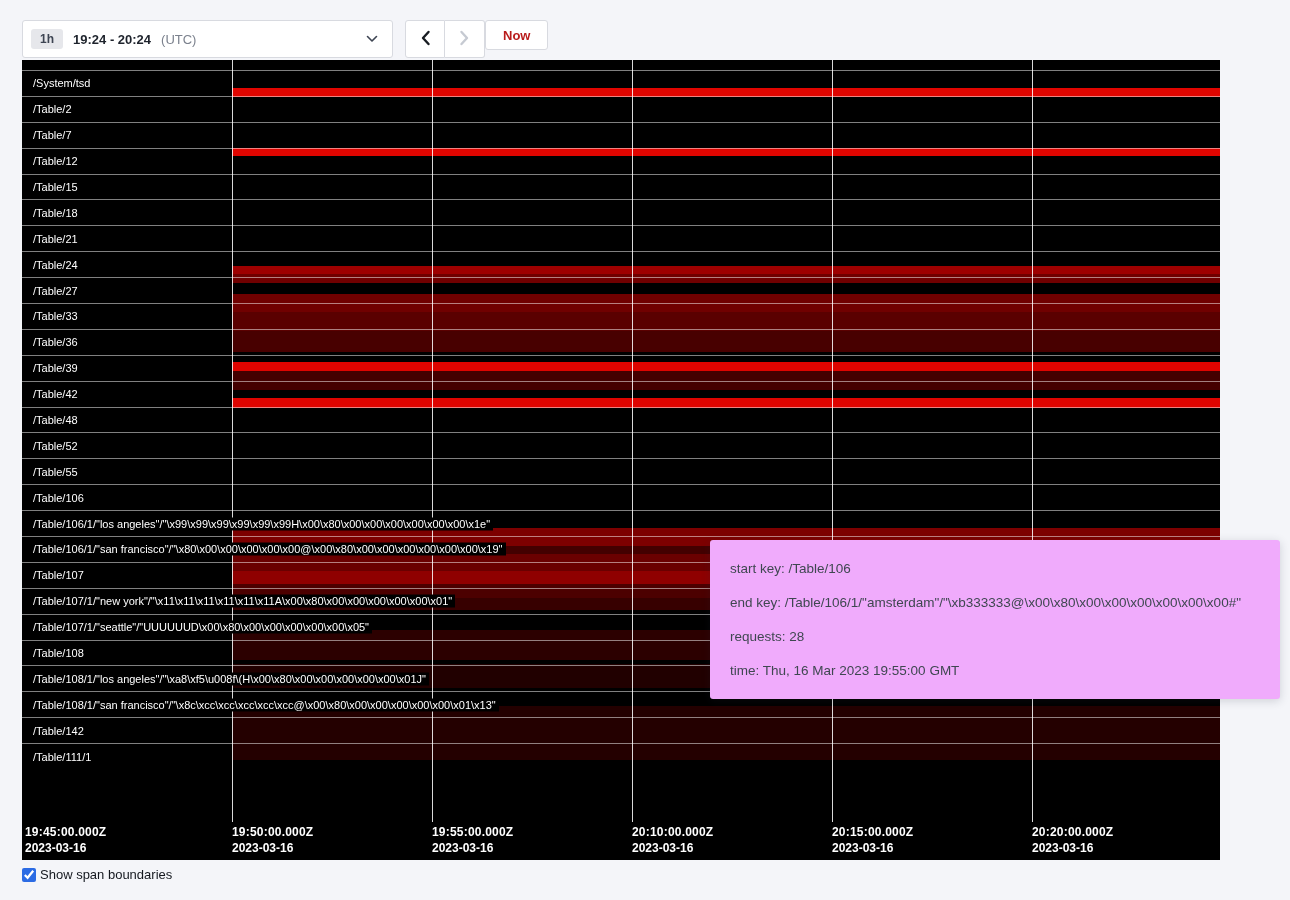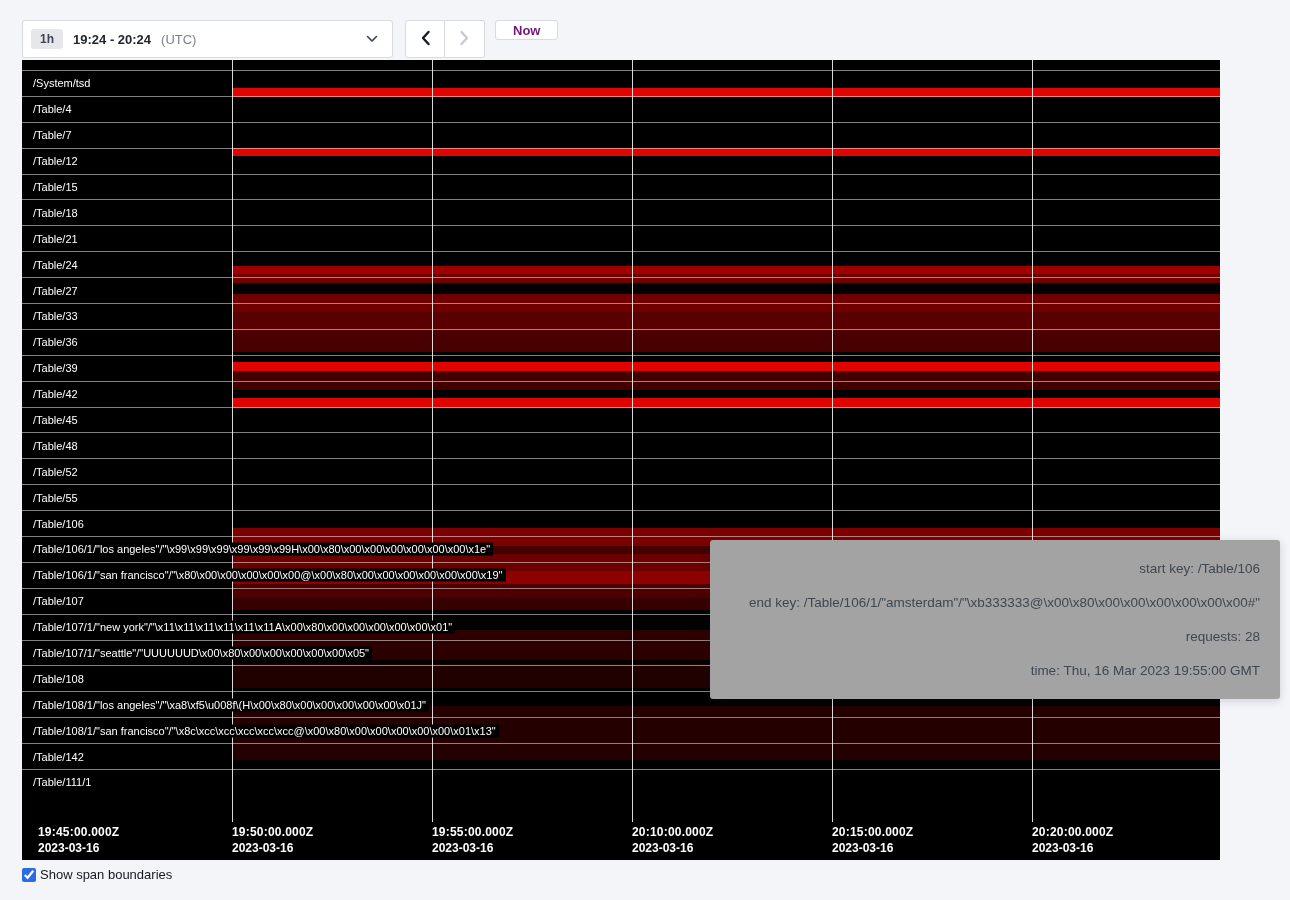--- a/index.html
+++ b/index.html
@@ -26,24 +26,24 @@
   .tz-text { font-size: 13px; color: #7b818d; }
   .sel-chevron { margin-left: auto; display: flex; align-items: center; }
   .btn-group { display: flex; margin-left: 12px; }
   .nav-btn {
     width: 40px; height: 38px; background: #fff; border: 1px solid #d8dae0;
     display: flex; align-items: center; justify-content: center; cursor: pointer;
   }
   .nav-btn.prev { border-radius: 3px 0 0 3px; }
   .nav-btn.next { border-radius: 0 3px 3px 0; border-left: none; }
   .now-btn {
-    margin-left: 10px; height: 20px; padding: 0 17px;
+    height: 30px; padding: 0 17px;
     background: #fff; border: 1px solid #d8dae0; border-radius: 3px;
     font-family: "Liberation Sans", sans-serif;
-    font-size: 13px; font-weight: bold; color: #701a75; cursor: pointer;
+    font-size: 13px; font-weight: bold; color: #b91c1c; cursor: pointer;
   }
 
   
   .canvas {
     position: absolute; left: 22px; top: 60px; width: 1198px; height: 800px;
     background: #000; overflow: hidden;
   }
   .hm-rows { position: absolute; left: 0; right: 0; top: 10px; z-index: 3; }
   .hm-row { height: 25.9px; border-top: 1px solid rgba(255,255,255,0.5); position: relative; }
   .hm-label {
@@ -56,23 +56,23 @@
   .hm-grid { position: absolute; inset: 0; z-index: 2; }
   .gridline { position: absolute; top: 0; bottom: 38px; width: 1px; background: rgba(255,255,255,0.85); }
   .axis { position: absolute; left: 0; right: 0; top: 762px; height: 38px; z-index: 4; }
   .tick { position: absolute; top: 3px; color: #fff; }
   .tick-time { font-size: 12px; font-weight: bold; letter-spacing: 0.2px; }
   .tick-date { font-size: 12px; font-weight: bold; margin-top: 2px; }
 
   
   .tooltip {
     position: absolute; left: 710px; top: 540px; width: 570px;
-    background: #a3a3a3; border-radius: 3px;
+    background: #f0abfc; border-radius: 3px;
     box-shadow: 0 2px 10px rgba(40,45,60,0.18);
-    padding: 19px 20px; z-index: 10; text-align: right;
+    padding: 19px 20px; z-index: 10;
   }
   .tt-line { font-size: 13.5px; color: #3f4751; line-height: 19px; margin-bottom: 15px; white-space: nowrap; overflow: hidden; }
   .tt-line:last-child { margin-bottom: 0; }
 
   
   .footer { position: absolute; left: 22px; top: 867px; display: flex; align-items: center; gap: 4px; }
   .footer input { width: 14px; height: 14px; cursor: pointer; }
   .footer-label { font-size: 13px; color: #14181f; }
 </style>
 </head>
@@ -135,21 +135,21 @@
       <div class="gridline" style="left: 410px;"></div>
       <div class="gridline" style="left: 610px;"></div>
       <div class="gridline" style="left: 810px;"></div>
       <div class="gridline" style="left: 1010px;"></div>
     </div>
   <div class="hm-rows">
       <div class="hm-row">
         <span class="hm-label">/System/tsd</span>
       </div>
       <div class="hm-row">
-        <span class="hm-label">/Table/4</span>
+        <span class="hm-label">/Table/2</span>
       </div>
       <div class="hm-row">
         <span class="hm-label">/Table/7</span>
       </div>
       <div class="hm-row">
         <span class="hm-label">/Table/12</span>
       </div>
       <div class="hm-row">
         <span class="hm-label">/Table/15</span>
       </div>
@@ -171,23 +171,20 @@
       <div class="hm-row">
         <span class="hm-label">/Table/36</span>
       </div>
       <div class="hm-row">
         <span class="hm-label">/Table/39</span>
       </div>
       <div class="hm-row">
         <span class="hm-label">/Table/42</span>
       </div>
       <div class="hm-row">
-        <span class="hm-label">/Table/45</span>
-      </div>
-      <div class="hm-row">
         <span class="hm-label">/Table/48</span>
       </div>
       <div class="hm-row">
         <span class="hm-label">/Table/52</span>
       </div>
       <div class="hm-row">
         <span class="hm-label">/Table/55</span>
       </div>
       <div class="hm-row">
         <span class="hm-label">/Table/106</span>
@@ -217,21 +214,21 @@
         <span class="hm-label">/Table/108/1/"san francisco"/"\x8c\xcc\xcc\xcc\xcc\xcc@\x00\x80\x00\x00\x00\x00\x00\x01\x13"</span>
       </div>
       <div class="hm-row">
         <span class="hm-label">/Table/142</span>
       </div>
       <div class="hm-row">
         <span class="hm-label">/Table/111/1</span>
       </div>
     </div>
   <div class="axis">
-      <div class="tick" style="left: 16px;">
+      <div class="tick" style="left: 3px;">
         <div class="tick-time">19:45:00.000Z</div>
         <div class="tick-date">2023-03-16</div>
       </div>
       <div class="tick" style="left: 210px;">
         <div class="tick-time">19:50:00.000Z</div>
         <div class="tick-date">2023-03-16</div>
       </div>
       <div class="tick" style="left: 410px;">
         <div class="tick-time">19:55:00.000Z</div>
         <div class="tick-date">2023-03-16</div>

